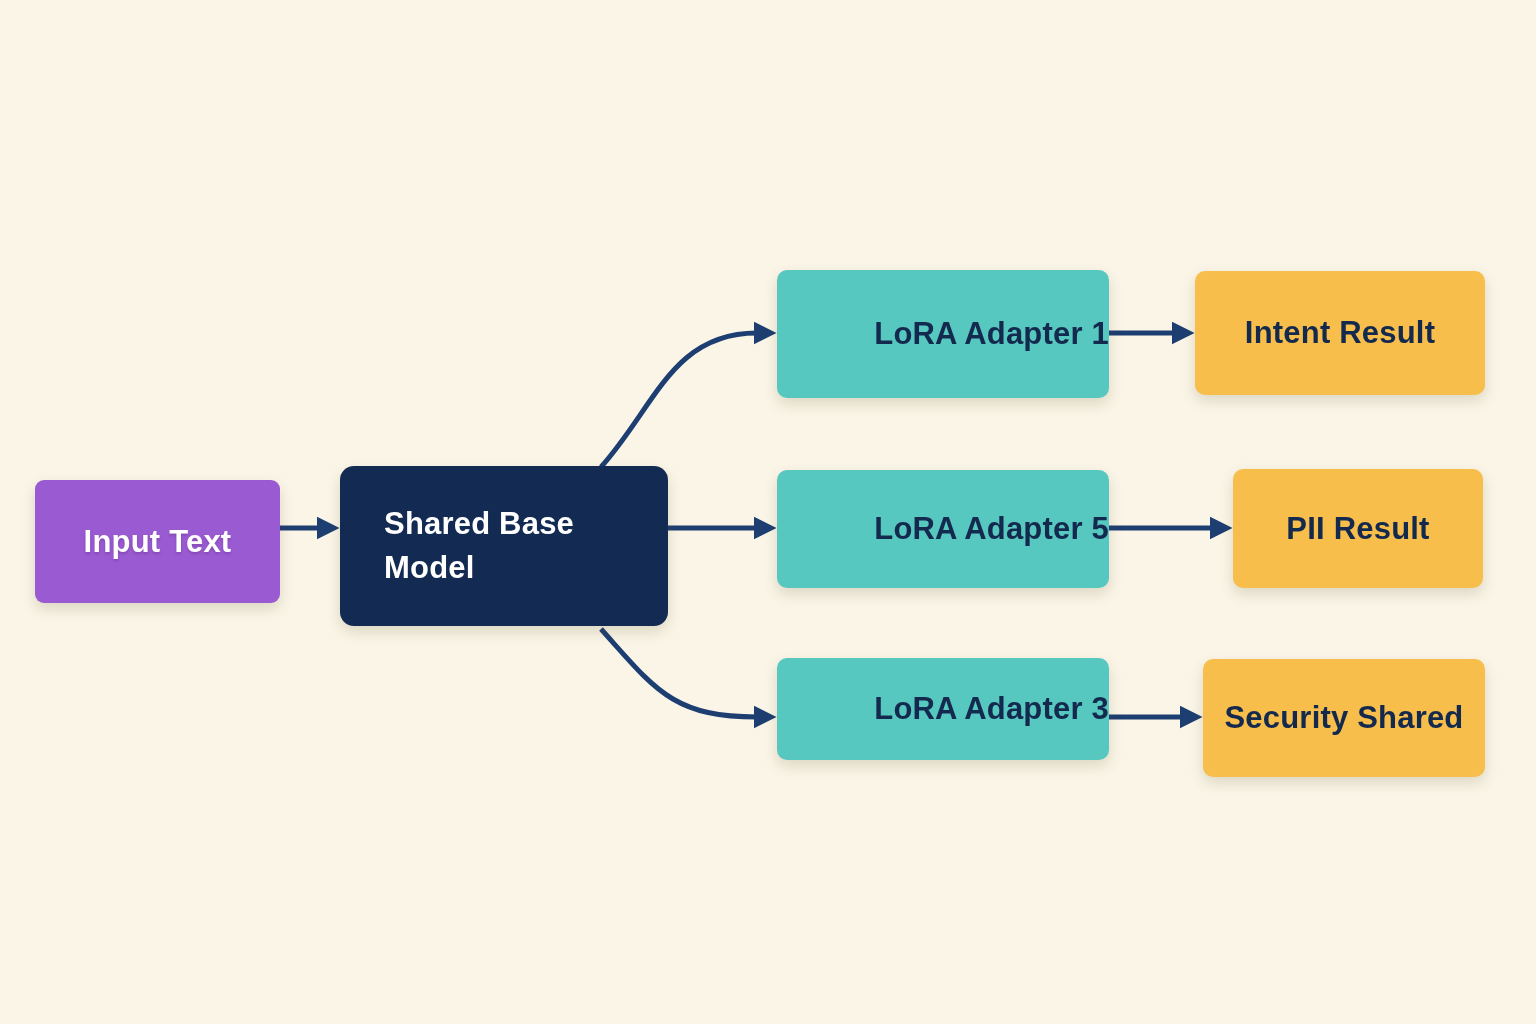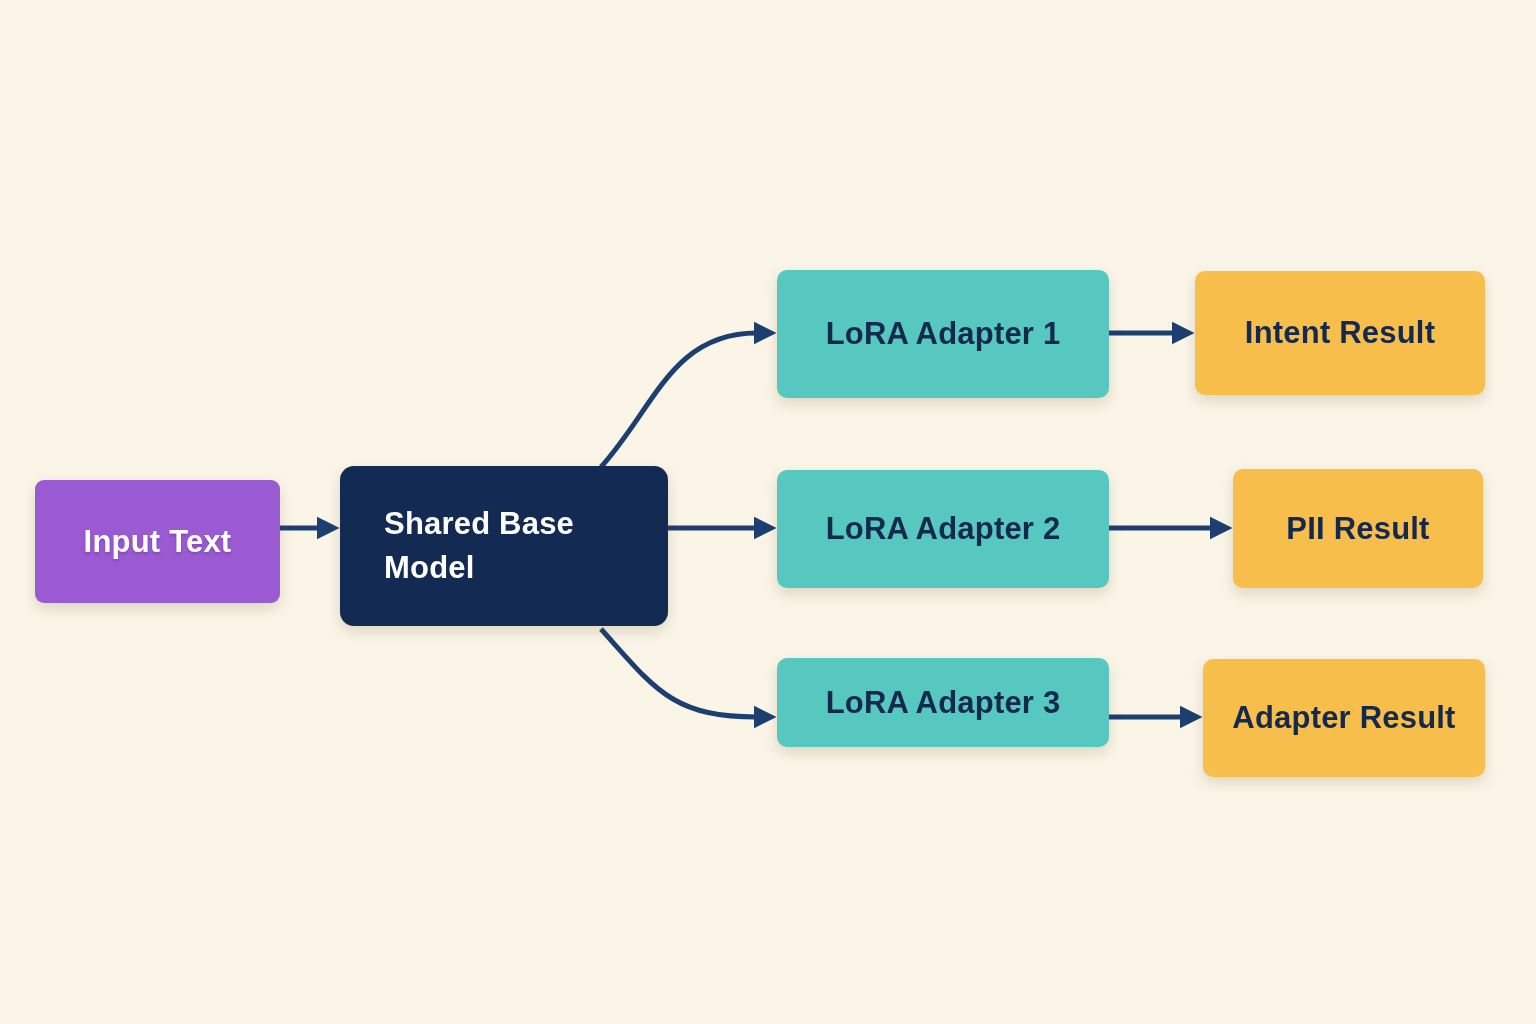--- a/index.html
+++ b/index.html
@@ -51,24 +51,25 @@
     border-radius: 14px;
     justify-content: flex-start;
     padding-left: 44px;
     text-align: left;
   }
   .node--base .label { width: 248px; line-height: 1.42; }
   .node--adapter {
     left: 777px; width: 332px;
     background: var(--teal, #57C8C0);
     color: var(--text-dark, #14294E);
+    justify-content: flex-end;
   }
   .node--a1 { top: 270px; height: 128px; }
   .node--a2 { top: 470px; height: 118px; }
-  .node--a3 { top: 658px; height: 89px; }
+  .node--a3 { top: 658px; height: 102px; }
   .node--result {
     background: var(--yellow, #F7BE4C);
     color: var(--text-dark, #14294E);
     text-align: center;
   }
   .node--r1 { left: 1195px; top: 271px; width: 290px; height: 124px; }
   .node--r2 { left: 1233px; top: 469px; width: 250px; height: 119px; }
   .node--r3 { left: 1203px; top: 659px; width: 282px; height: 118px; }
 </style>
 </head>
@@ -97,32 +98,32 @@
 
   <div class="node node--base">
     <span class="label">Shared Base Model</span>
   </div>
 
   <div class="node node--adapter node--a1">
     <span class="label">LoRA Adapter 1</span>
   </div>
 
   <div class="node node--adapter node--a2">
-    <span class="label">LoRA Adapter 2</span>
+    <span class="label">LoRA Adapter 5</span>
   </div>
 
   <div class="node node--adapter node--a3">
     <span class="label">LoRA Adapter 3</span>
   </div>
 
   <div class="node node--result node--r1">
     <span class="label">Intent Result</span>
   </div>
 
   <div class="node node--result node--r2">
     <span class="label">PII Result</span>
   </div>
 
   <div class="node node--result node--r3">
-    <span class="label">Adapter Result</span>
+    <span class="label">Security Shared</span>
   </div>
 
 </div>
 
 </body></html>

